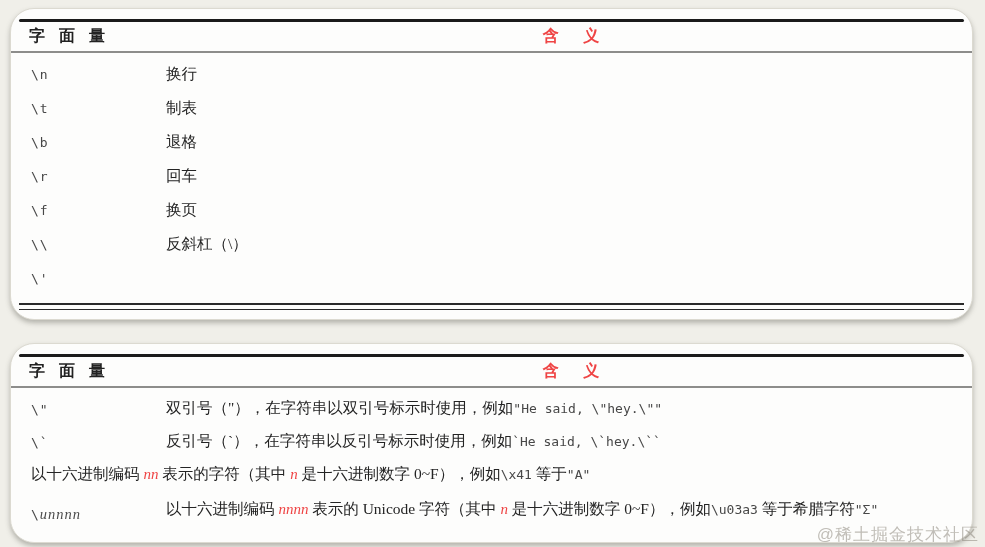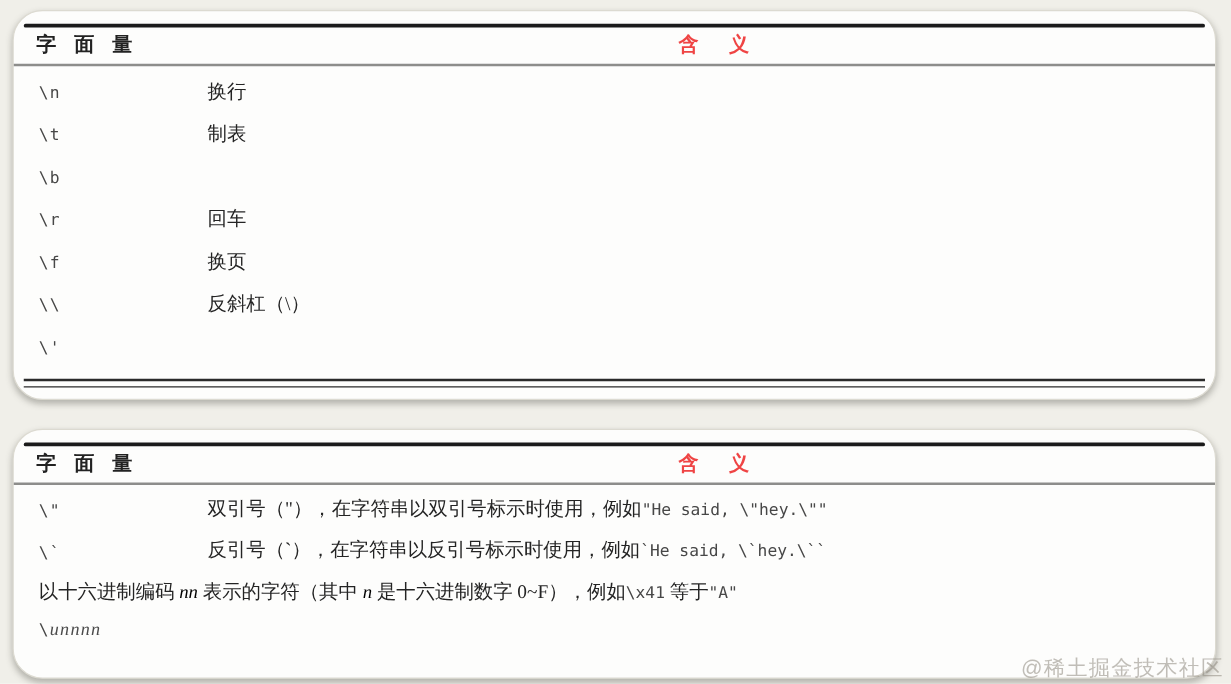--- a/index.html
+++ b/index.html
@@ -20,21 +20,21 @@
   .card1{top:8px;height:312px;}
   .card2{top:343px;height:200px;}
   .top-rule{
     height:3px;background:#1b1b1b;
     margin:10px 8px 0 8px;border-radius:2px;
   }
   .header-row{
     position:relative;height:29px;display:flex;align-items:center;
   }
   .h-lit{
-    font-family:Liberation Sans, sans-serif;
+    font-family:Liberation Serif, serif;
     font-weight:700;font-size:16px;letter-spacing:5px;
     padding-left:18px;color:#222;
   }
   .h-mean{
     position:absolute;left:565px;transform:translateX(-50%);
     font-family:"Liberation Sans","DejaVu Sans",sans-serif;
     font-weight:700;font-size:16px;letter-spacing:10px;color:#ef4444;
   }
   .header-sep{height:2px;background:#8d8d8b;}
   .rows{padding-left:20px;padding-top:4px;}
@@ -51,21 +51,21 @@
     padding-right:30px;
   }
   .seg-text{font-family:"Liberation Serif","DejaVu Serif",serif;margin-top:29px;}
   .seg-code{
     font-family:"DejaVu Sans Mono","Liberation Mono",monospace;
     font-size:13px;color:#474747;
   }
   .seg-var{
     font-style:italic;
     font-family:"Liberation Serif","DejaVu Serif",serif;
-    font-size:15px;color:#000000;
+    font-size:15px;color:#ef4444;
   }
   .lit .seg-var{font-size:14.5px;color:#4b4b4b;}
   .bottom-rule{
     height:4px;margin:8px 8px 0 8px;
     border-top:2px solid #2a2a2a;border-bottom:1px solid #2a2a2a;
   }
   .watermark{
     position:absolute;right:6px;bottom:1px;
     font-family:"Liberation Sans","DejaVu Sans",sans-serif;
     font-size:17px;color:rgba(142,137,126,0.55);
@@ -87,20 +87,21 @@
       <div class="row">
         <span class="lit"><span class="seg-code">\n</span></span>
         <span class="mean"><span class="seg-text">换行</span></span>
       </div>
       <div class="row">
         <span class="lit"><span class="seg-code">\t</span></span>
         <span class="mean"><span class="seg-text">制表</span></span>
       </div>
       <div class="row">
         <span class="lit"><span class="seg-code">\b</span></span>
+        <span class="mean"><span class="seg-text">退格</span></span>
       </div>
       <div class="row">
         <span class="lit"><span class="seg-code">\r</span></span>
         <span class="mean"><span class="seg-text">回车</span></span>
       </div>
       <div class="row">
         <span class="lit"><span class="seg-code">\f</span></span>
         <span class="mean"><span class="seg-text">换页</span></span>
       </div>
       <div class="row">
@@ -128,17 +129,18 @@
       </div>
       <div class="row">
         <span class="lit"><span class="seg-code">\`</span></span>
         <span class="mean"><span class="seg-text">反引号（`），在字符串以反引号标示时使用，例如</span><span class="seg-code">`He said, \`hey.\``</span></span>
       </div>
       <div class="row">
         <span class="mean"><span class="seg-text">以十六进制编码 </span><span class="seg-var">nn</span><span class="seg-text"> 表示的字符（其中 </span><span class="seg-var">n</span><span class="seg-text"> 是十六进制数字 0~F），例如</span><span class="seg-code">\x41</span><span class="seg-text"> 等于</span><span class="seg-code">"A"</span></span>
       </div>
       <div class="row">
         <span class="lit"><span class="seg-code">\</span><span class="seg-var">unnnn</span></span>
+        <span class="mean"><span class="seg-text">以十六进制编码 </span><span class="seg-var">nnnn</span><span class="seg-text"> 表示的 Unicode 字符（其中 </span><span class="seg-var">n</span><span class="seg-text"> 是十六进制数字 0~F），例如</span><span class="seg-code">\u03a3</span><span class="seg-text"> 等于希腊字符</span><span class="seg-code">"Σ"</span></span>
       </div>
     </div>
 </section>
 
 <div class="watermark">@稀土掘金技术社区</div>
 
 </body></html>

